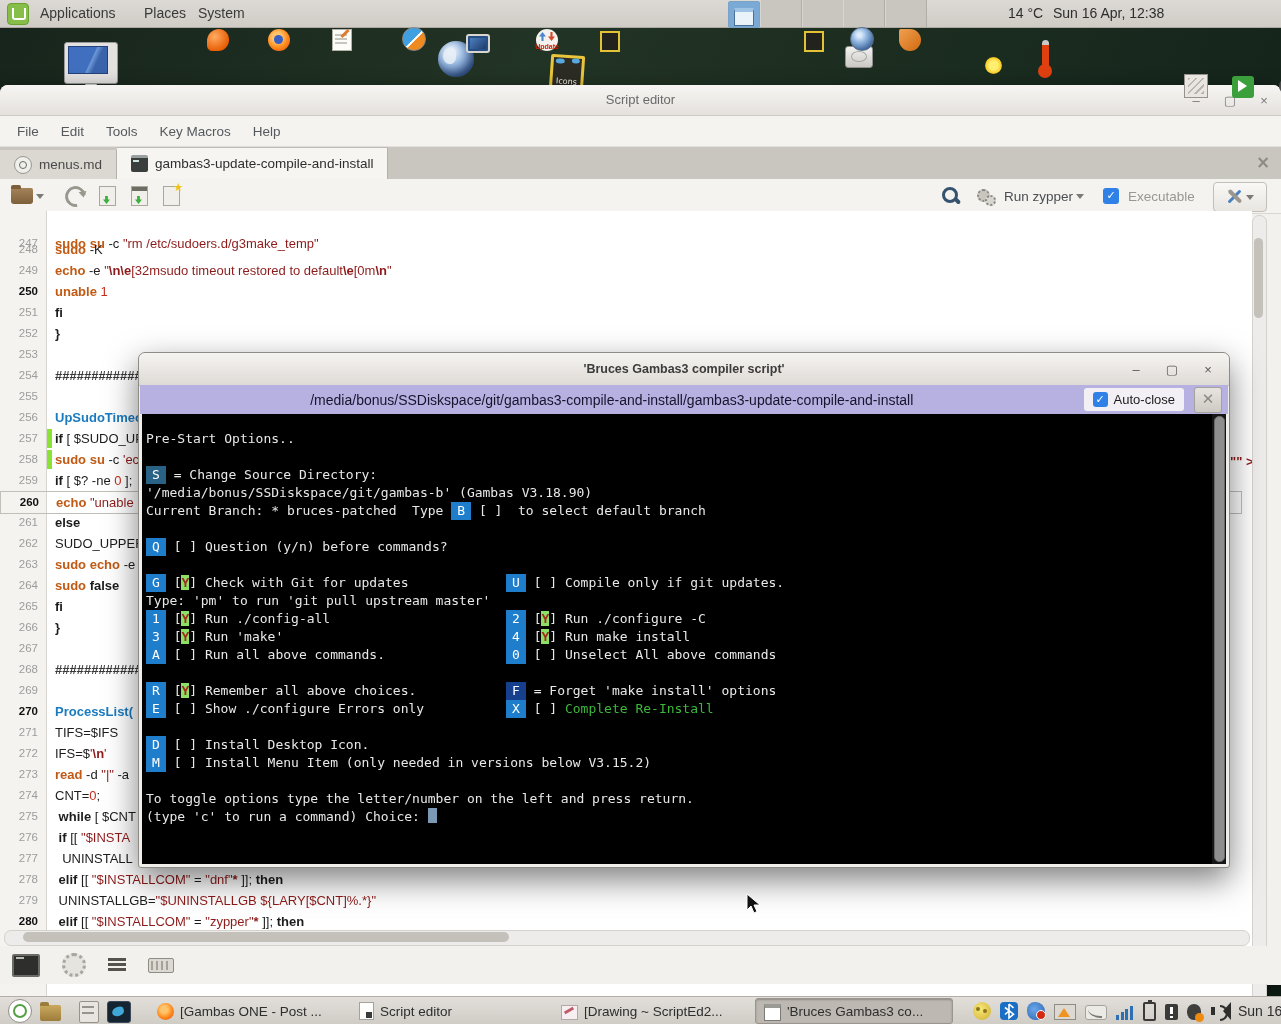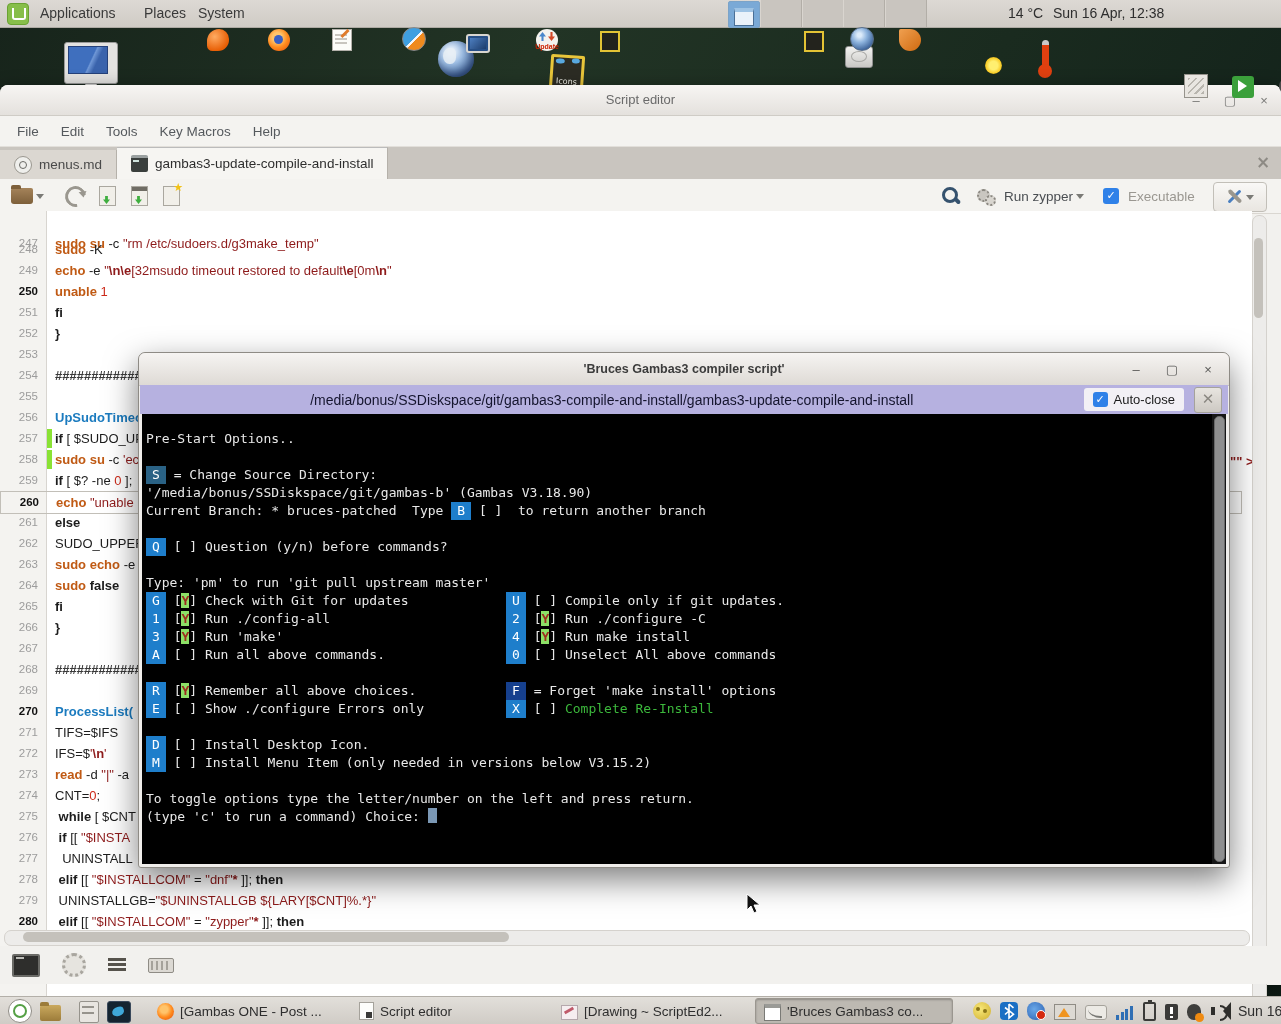--- a/index.html
+++ b/index.html
@@ -380,26 +380,26 @@
       <span class="aclbl">Auto-close</span>
     </span>
     <span class="pxbtn">✕</span>
   </div>
   <div id="tm-body">
     <div id="tm-text">
         <div class="trow"><span>Pre-Start Options..</span></div>
         <div class="trow"></div>
         <div class="trow"><span class="key dark">S</span><span> = Change Source Directory:</span></div>
         <div class="trow"><span>'/media/bonus/SSDiskspace/git/gambas-b' (Gambas V3.18.90)</span></div>
-        <div class="trow"><span>Current Branch: * bruces-patched  Type </span><span class="key">B</span><span> [ ]  to return another branch</span></div>
+        <div class="trow"><span>Current Branch: * bruces-patched  Type </span><span class="key">B</span><span> [ ]  to select default branch</span></div>
         <div class="trow"></div>
         <div class="trow"><span class="key">Q</span><span> [ ] Question (y/n) before commands?</span></div>
         <div class="trow"></div>
+        <div class="trow"><span class="key">G</span><span> [</span><span class="yes">Y</span><span>] Check with Git for updates</span><span class="tc2"><span class="key">U</span><span> [ ] Compile only if git updates.</span></span></div>
         <div class="trow"><span>Type: 'pm' to run 'git pull upstream master'</span></div>
-        <div class="trow"><span class="key">G</span><span> [</span><span class="yes">Y</span><span>] Check with Git for updates</span><span class="tc2"><span class="key">U</span><span> [ ] Compile only if git updates.</span></span></div>
         <div class="trow"><span class="key">1</span><span> [</span><span class="yes">Y</span><span>] Run ./config-all</span><span class="tc2"><span class="key">2</span><span> [</span><span class="yes">Y</span><span>] Run ./configure -C</span></span></div>
         <div class="trow"><span class="key">3</span><span> [</span><span class="yes">Y</span><span>] Run 'make'</span><span class="tc2"><span class="key">4</span><span> [</span><span class="yes">Y</span><span>] Run make install</span></span></div>
         <div class="trow"><span class="key">A</span><span> [ ] Run all above commands.</span><span class="tc2"><span class="key">0</span><span> [ ] Unselect All above commands</span></span></div>
         <div class="trow"></div>
         <div class="trow"><span class="key">R</span><span> [</span><span class="yes">Y</span><span>] Remember all above choices.</span><span class="tc2"><span class="key navy">F</span><span> = Forget 'make install' options</span></span></div>
         <div class="trow"><span class="key">E</span><span> [ ] Show ./configure Errors only</span><span class="tc2"><span class="key">X</span><span> [ ] </span><span class="tgreen">Complete Re-Install</span></span></div>
         <div class="trow"></div>
         <div class="trow"><span class="key">D</span><span> [ ] Install Desktop Icon.</span></div>
         <div class="trow"><span class="key">M</span><span> [ ] Install Menu Item (only needed in versions below V3.15.2)</span></div>
         <div class="trow"></div>

